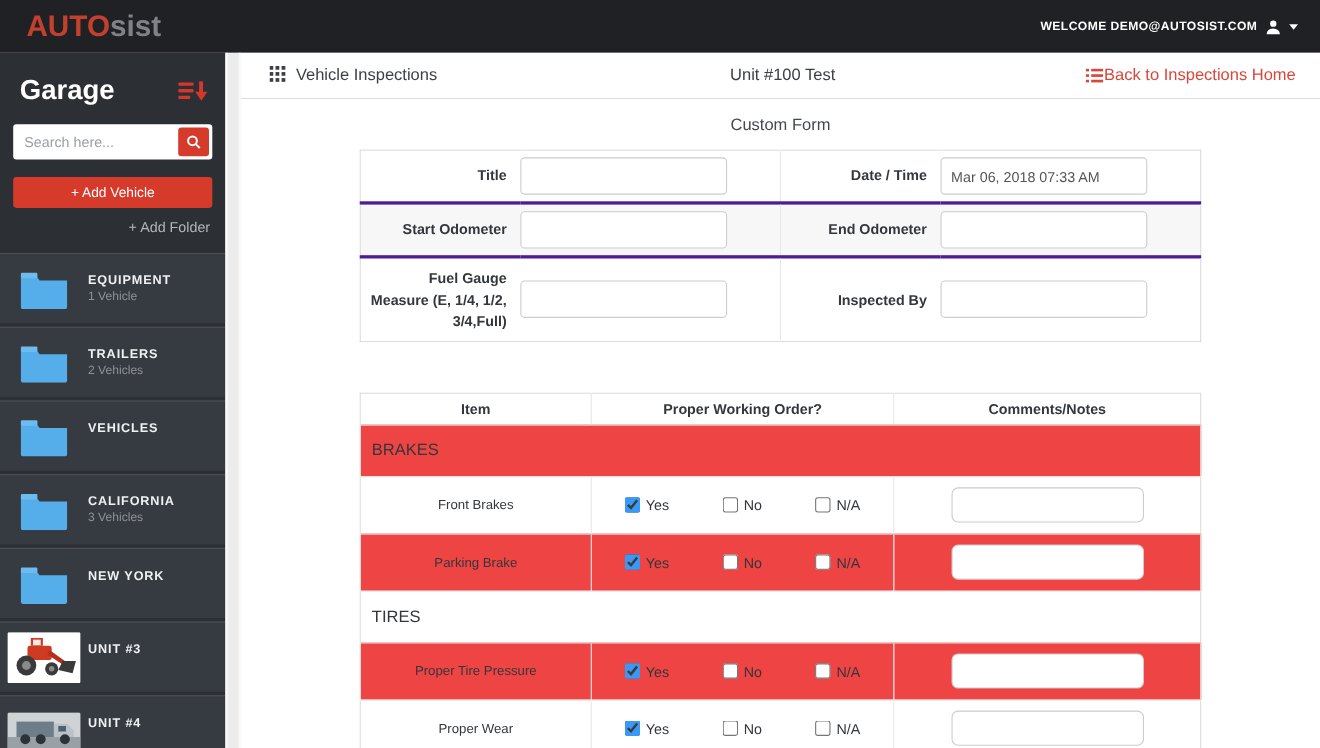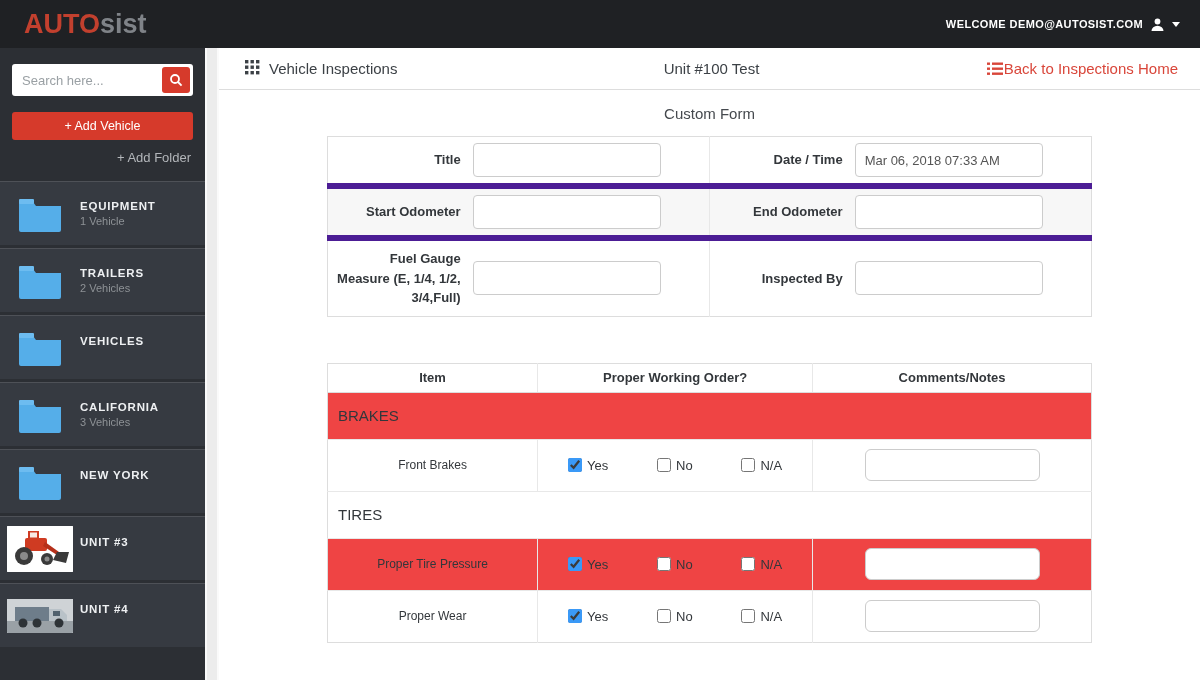--- a/index.html
+++ b/index.html
@@ -54,21 +54,21 @@
   .mh-center { font-size:15px; color:#3c4146; }
   .mh-right { justify-self:end; display:flex; align-items:center; gap:1px;
               color:var(--link-red,#d9463a); font-size:15px; cursor:pointer; text-decoration:none; }
   .form-title { text-align:center; font-size:15px; color:#45494e; margin-top:15px; }
 
   .content { width:765px; margin:14px auto 0; }
 
   
   table { border-collapse:collapse; width:100%; }
   .meta-table { border:1px solid #ddd; }
-  .meta-table td { border-top:6px solid #4c1d95; }
+  .meta-table td { border-top:3px solid #4c1d95; }
   .meta-table tr:first-child td { border-top:none; }
   .meta-table .lbl { width:19%; text-align:right; font-weight:bold; font-size:13px; color:#33373b;
                      padding:8px 12px 8px 6px; line-height:1.5; }
   .meta-table .inp { width:31%; padding:6px 0; }
   .meta-table .half-split { border-left:1px solid #e8e8e8; }
   .meta-table tr.alt { background:#f7f7f7; }
   .meta-table tr { height:47px; }
   .meta-table tr.tall { height:66px; }
   .text-input { width:188px; height:34px; border:1px solid #ccc; border-radius:4px; font-size:13px;
                 color:#555; padding:0 9px; background:#fff; outline:none; }
@@ -105,20 +105,32 @@
       <circle cx="8" cy="4.8" r="3.1" fill="#fff"></circle>
         <path d="M1.6 15 a6.4 5.6 0 0 1 12.8 0 Z" fill="#fff"></path>
     </svg>
     <span class="caret"></span>
   </div>
 </div>
 
 <div class="frame">
 
   <div class="sidebar">
+    <div class="sb-head">
+      <div class="sb-title">Garage</div>
+      <svg class="sort-icon" width="27" height="21" viewBox="0 0 27 21">
+        <g fill="#d6372b">
+          <rect x="0" y="3" width="14" height="3" rx="1"></rect>
+          <rect x="0" y="9" width="14" height="3" rx="1"></rect>
+          <rect x="0" y="15" width="11" height="3" rx="1"></rect>
+          <rect x="19" y="2" width="3.6" height="11"></rect>
+          <polygon points="15.5,11.5 26.5,11.5 21,19.5"></polygon>
+        </g>
+      </svg>
+    </div>
     <div class="searchwrap">
       <input type="text" placeholder="Search here..." style="">
       <button class="search-btn">
         <svg width="14" height="14" viewBox="0 0 14 14">
           <circle cx="6" cy="6" r="4" fill="none" stroke="#fff" stroke-width="1.8"></circle>
           <line x1="9" y1="9" x2="12.6" y2="12.6" stroke="#fff" stroke-width="1.8"></line>
         </svg>
       </button>
     </div>
     <button class="addveh-btn">+ Add Vehicle</button>
@@ -328,20 +340,40 @@
                   </label>
             <label class="opt">
                     <input type="checkbox" style="">
                     <span>N/A</span>
                   </label>
           </div>
               </td>
           <td class="cell-comments"><input class="comment-input" type="text" value="" style=""></td>
         </tr>
 
+        <tr class="item-row row-alt">
+          <td class="cell-item">Parking Brake</td>
+          <td class="cell-options">
+                <div class="optwrap">
+            <label class="opt">
+                    <input type="checkbox" checked="" style="">
+                    <span>Yes</span>
+                  </label>
+            <label class="opt">
+                    <input type="checkbox" style="">
+                    <span>No</span>
+                  </label>
+            <label class="opt">
+                    <input type="checkbox" style="">
+                    <span>N/A</span>
+                  </label>
+          </div>
+              </td>
+          <td class="cell-comments"><input class="comment-input" type="text" value="" style=""></td>
+        </tr>
 
         <tr class="section-row">
           <td colspan="3">TIRES</td>
         </tr>
 
         <tr class="item-row row-alt">
           <td class="cell-item">Proper Tire Pressure</td>
           <td class="cell-options">
                 <div class="optwrap">
             <label class="opt">

